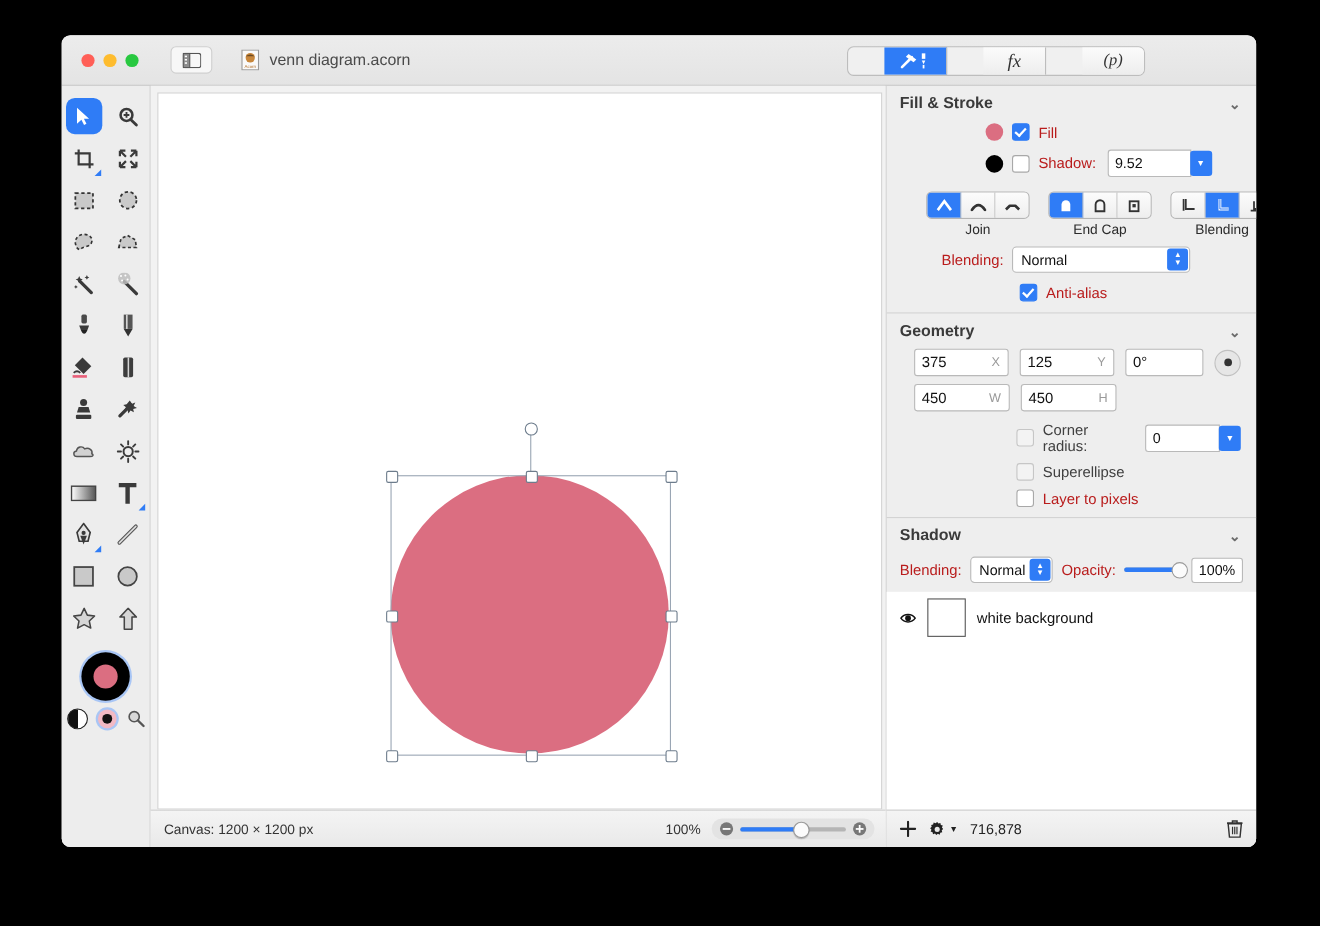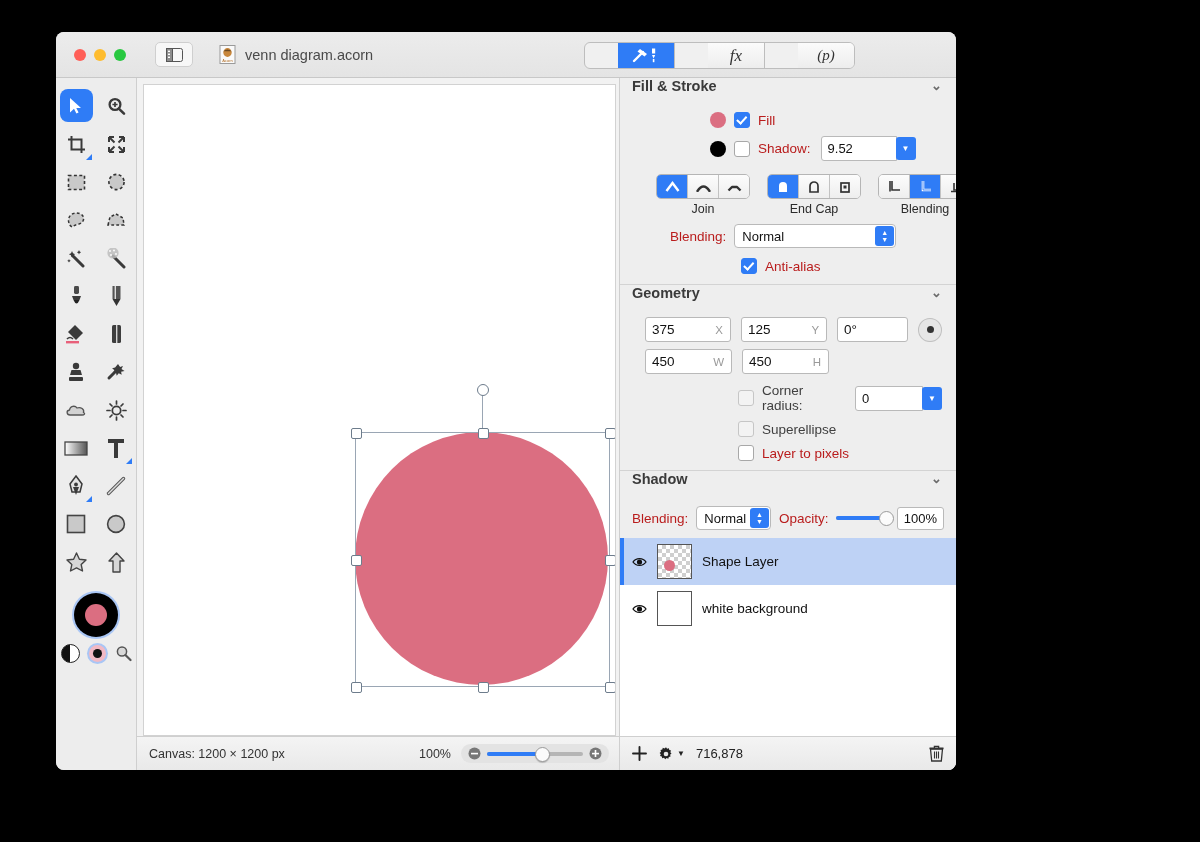--- a/index.html
+++ b/index.html
@@ -3,21 +3,21 @@
 <meta charset="utf-8">
 <style>
   html,body{margin:0;padding:0;}
   body{
     width:1200px;height:842px;background:#000;
     font-family:"Liberation Sans", sans-serif;
     -webkit-font-smoothing:antialiased;
     overflow:hidden;
   }
   .window{
-    position:absolute;left:56px;top:32px;width:900px;height:738px;
+    position:absolute;left:56px;top:32px;width:1086px;height:738px;
     background:#ececec;border-radius:8px;overflow:hidden;
     box-shadow:0 10px 34px rgba(0,0,0,.55);
     display:flex;flex-direction:column;
   }
   
   .titlebar{
     height:45px;flex:0 0 45px;position:relative;
     background:linear-gradient(#ececec,#e4e4e4);
     border-bottom:1px solid #c8c8c8;
     display:flex;align-items:center;
@@ -113,21 +113,21 @@
   .zslider{position:relative;width:96px;height:4px;background:#b5b5b5;border-radius:2px;}
   .zfill{position:absolute;left:0;top:0;height:4px;width:55%;background:#2f7cf6;border-radius:2px;}
   .zknob{position:absolute;left:50%;top:-5px;width:13px;height:13px;border-radius:50%;
     background:#fbfbfb;border:1px solid #9a9a9a;box-shadow:0 1px 1px rgba(0,0,0,.2);}
   
   .inspector{
     width:336px;flex:0 0 336px;background:#eeeeee;border-left:1px solid #cfcfcf;
     display:flex;flex-direction:column;min-height:0;
   }
   .sect-head{
-    height:32px;display:flex;justify-content:space-between;
+    height:32px;display:flex;align-items:center;justify-content:space-between;
     padding:0 14px 0 12px;font-size:14.5px;font-weight:bold;color:#3a3a3a;
   }
   .chev{color:#6b6b6b;font-size:13px;}
   .rowline{display:flex;align-items:center;gap:8px;padding:2px 14px;}
   .swatch{width:16px;height:16px;border-radius:50%;margin-left:76px;}
   .cb{width:14px;height:14px;border-radius:3px;border:1px solid #a8a8a8;background:#fff;
       display:inline-flex;align-items:center;justify-content:center;}
   .cb.on{background:#2f7cf6;border-color:#2f7cf6;}
   .cb.on:after{content:"";width:3.5px;height:7.5px;border:solid #fff;border-width:0 2px 2px 0;
       transform:rotate(42deg);margin-top:-2px;}
@@ -683,30 +683,20 @@
         </div>
         <span class="lbl">Opacity:</span>
         <div class="oslider">
           <div class="ofill"></div>
             <div class="oknob"></div>
         </div>
         <div class="field" style="width:40px;height:21px;justify-content:center">100%</div>
       </div>
 
       <div class="layers">
-        <div class="layer sel">
-          <svg width="15" height="12" viewBox="0 0 15 12">
-            <path d="M1 6 C4 1.5 11 1.5 14 6 C11 10.5 4 10.5 1 6 Z" fill="none" stroke="#111" stroke-width="1.3"></path>
-            <circle cx="7.5" cy="6" r="2.6" fill="#111"></circle>
-          </svg>
-          <div class="thumb checker">
-            <div class="tcirc" id="thumbCircle" style="background: rgb(219, 110, 129);"></div>
-          </div>
-          <span class="lname">Shape Layer</span>
-        </div>
         <div class="layer">
           <svg width="15" height="12" viewBox="0 0 15 12">
             <path d="M1 6 C4 1.5 11 1.5 14 6 C11 10.5 4 10.5 1 6 Z" fill="none" stroke="#111" stroke-width="1.3"></path>
             <circle cx="7.5" cy="6" r="2.6" fill="#111"></circle>
           </svg>
           <div class="thumb"></div>
           <span class="lname">white background</span>
         </div>
       </div>
 

